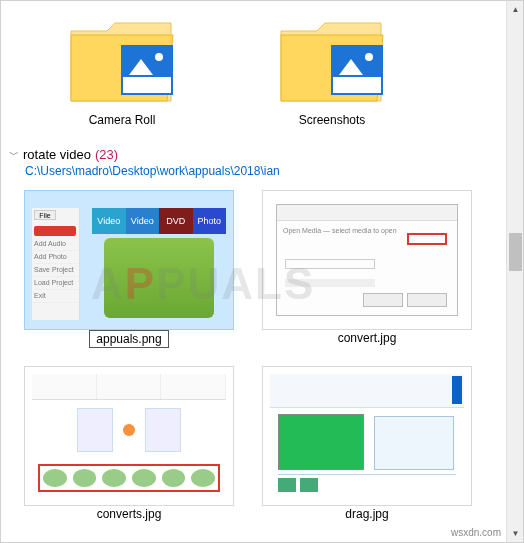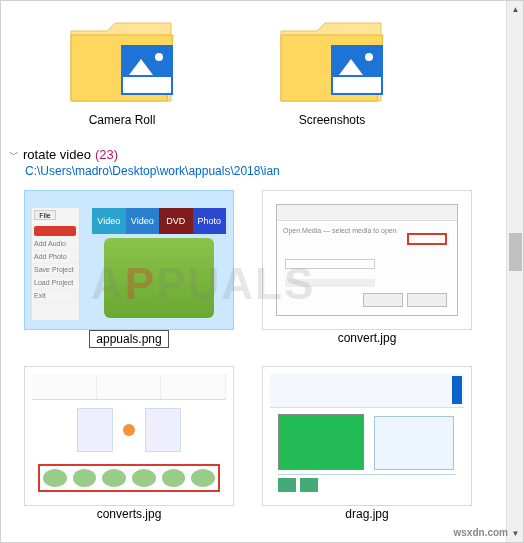--- a/index.html
+++ b/index.html
@@ -126,21 +126,21 @@
     .sk4-blue{position:absolute;right:2px;top:2px;width:10px;height:28px;background:#0a63c9;}
 
     .watermark {
       position: absolute; left: 90px; top: 258px; font-size: 44px;
       font-weight: 700; color: rgba(120,120,120,.18);
       letter-spacing: 2px; pointer-events: none;
       font-family: Arial, sans-serif;
     }
     .wm-red{color:rgba(210,60,40,.35);}
     .attribution{
-      position:absolute;right:15px;bottom:4px;font-size:10px;color:#888;font-weight:bold;
+      position:absolute;right:22px;bottom:4px;font-size:10px;color:#888;
     }
   </style>
 </head>
 <body>
 
 <div class="content-area">
 
   <div class="folders-row">
     <div class="folder-item">
       <div class="folder-icon">

